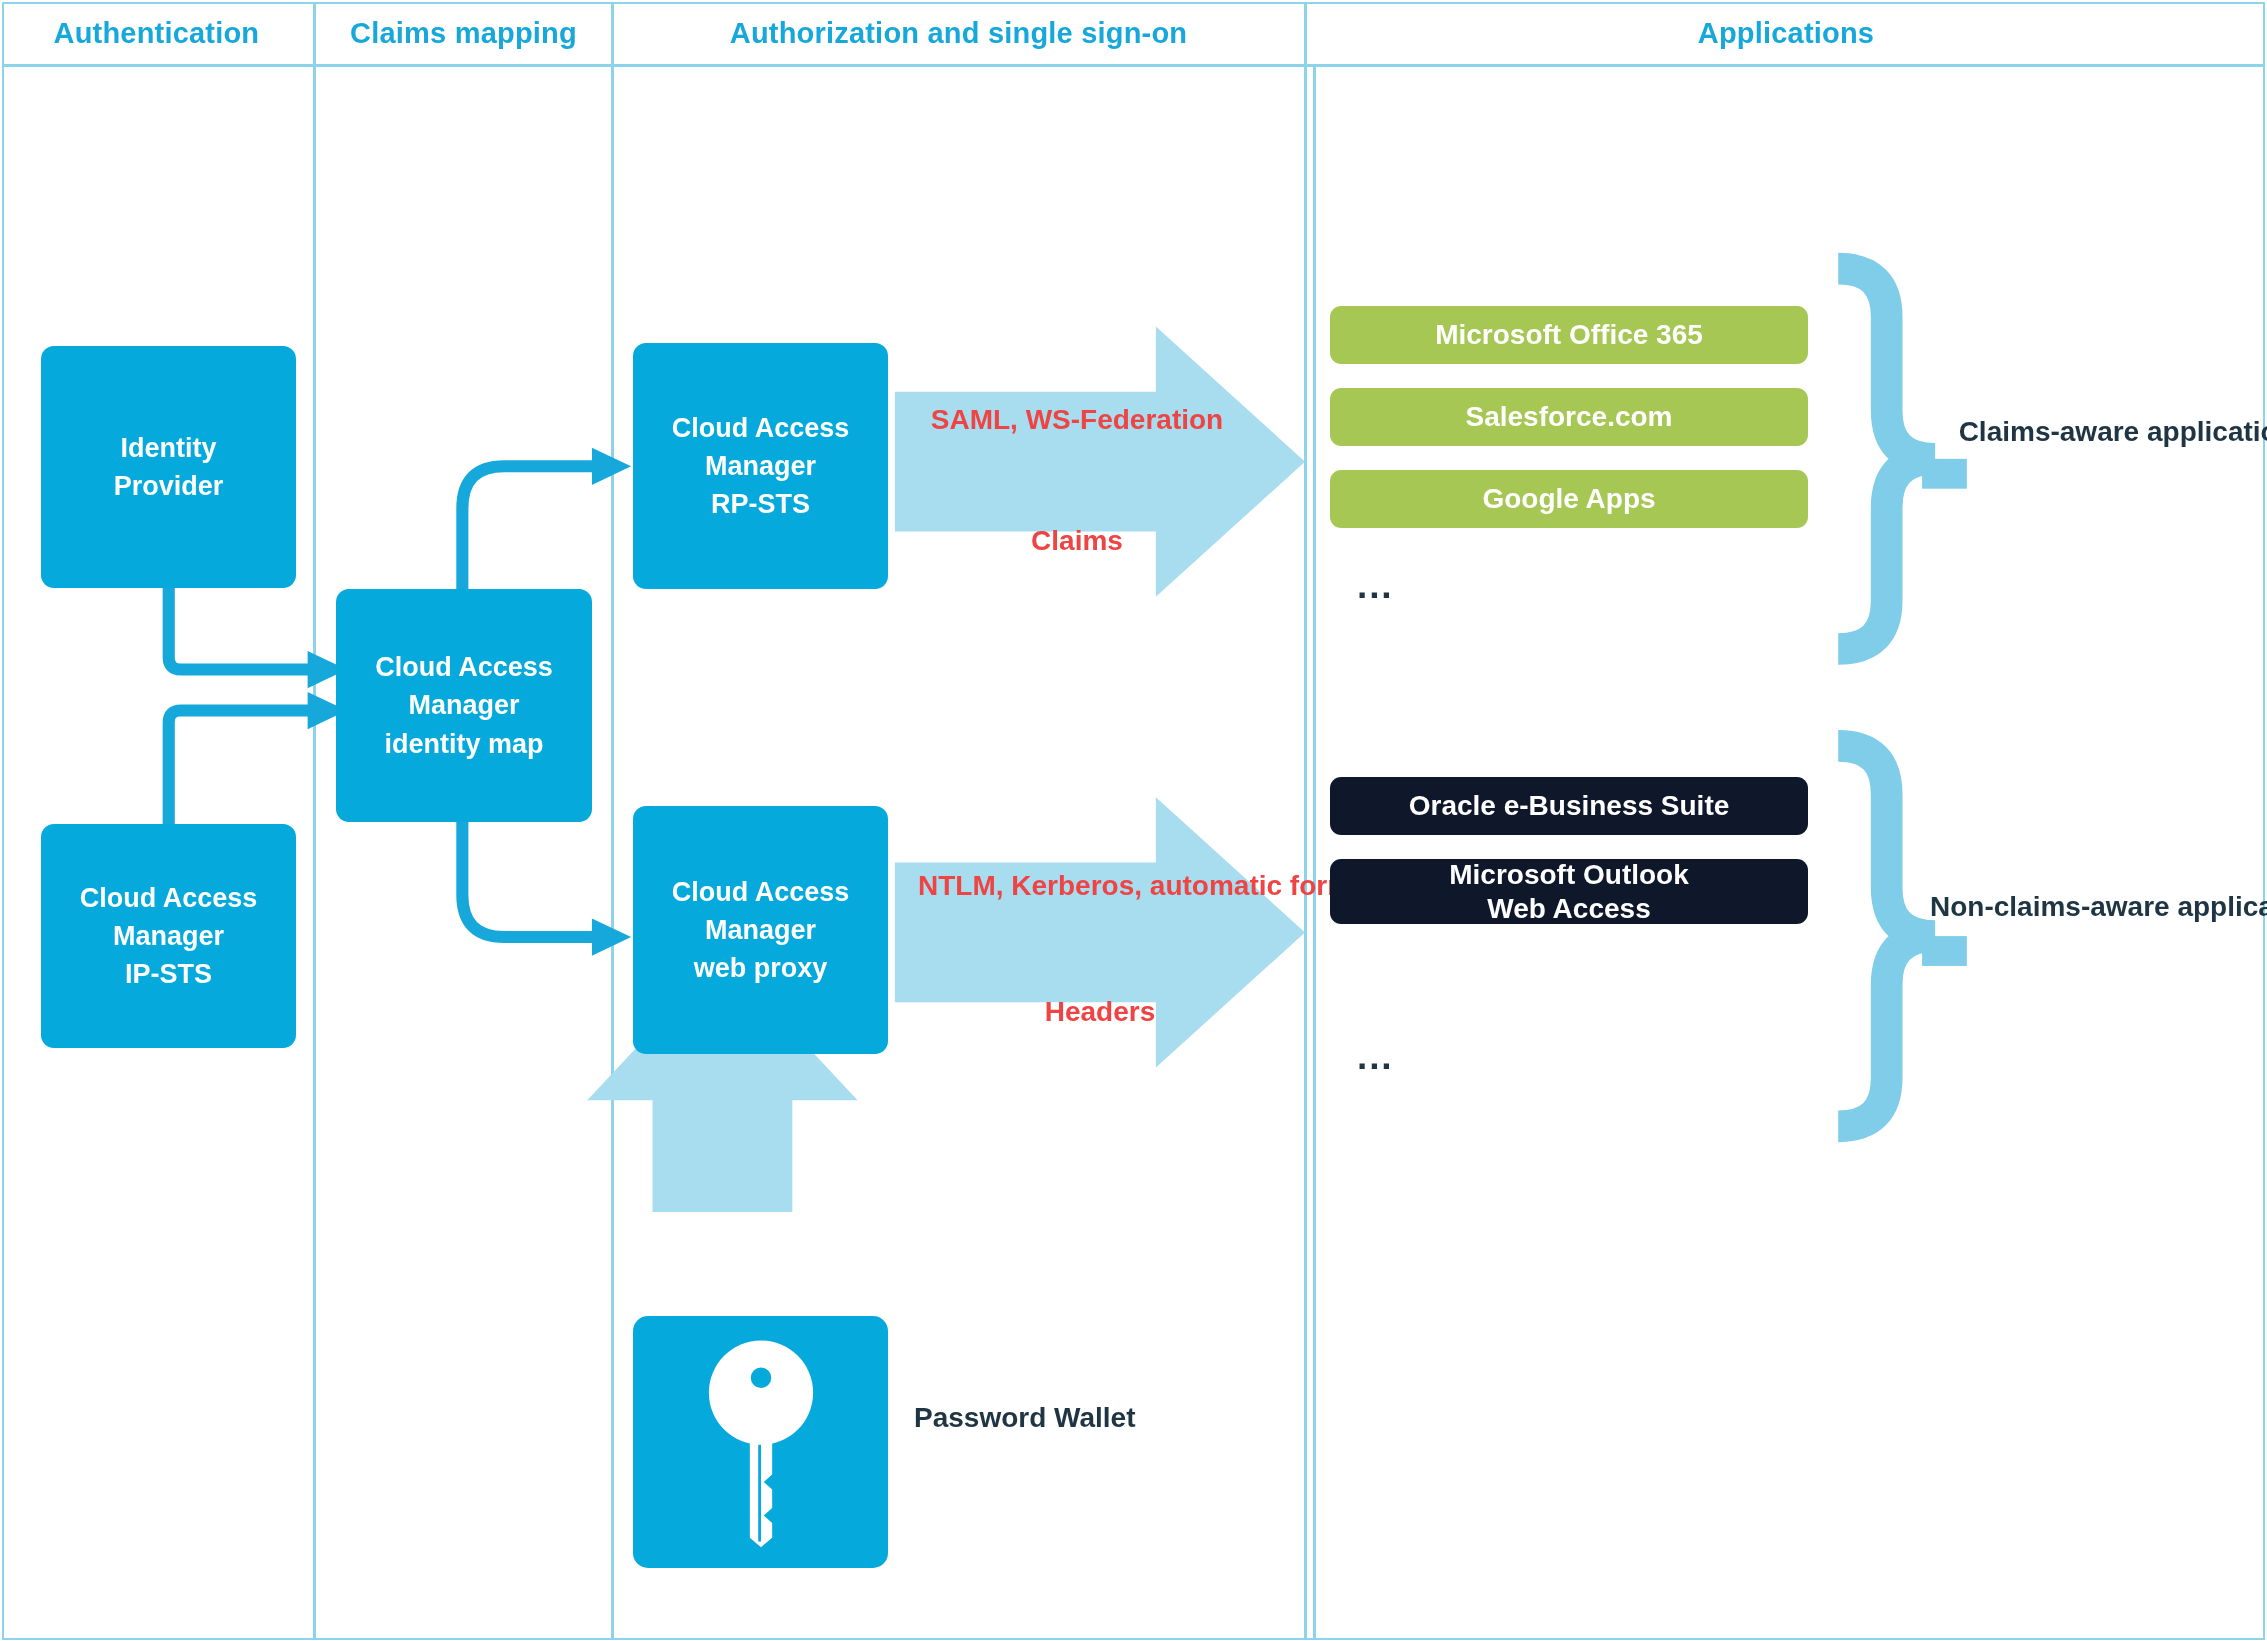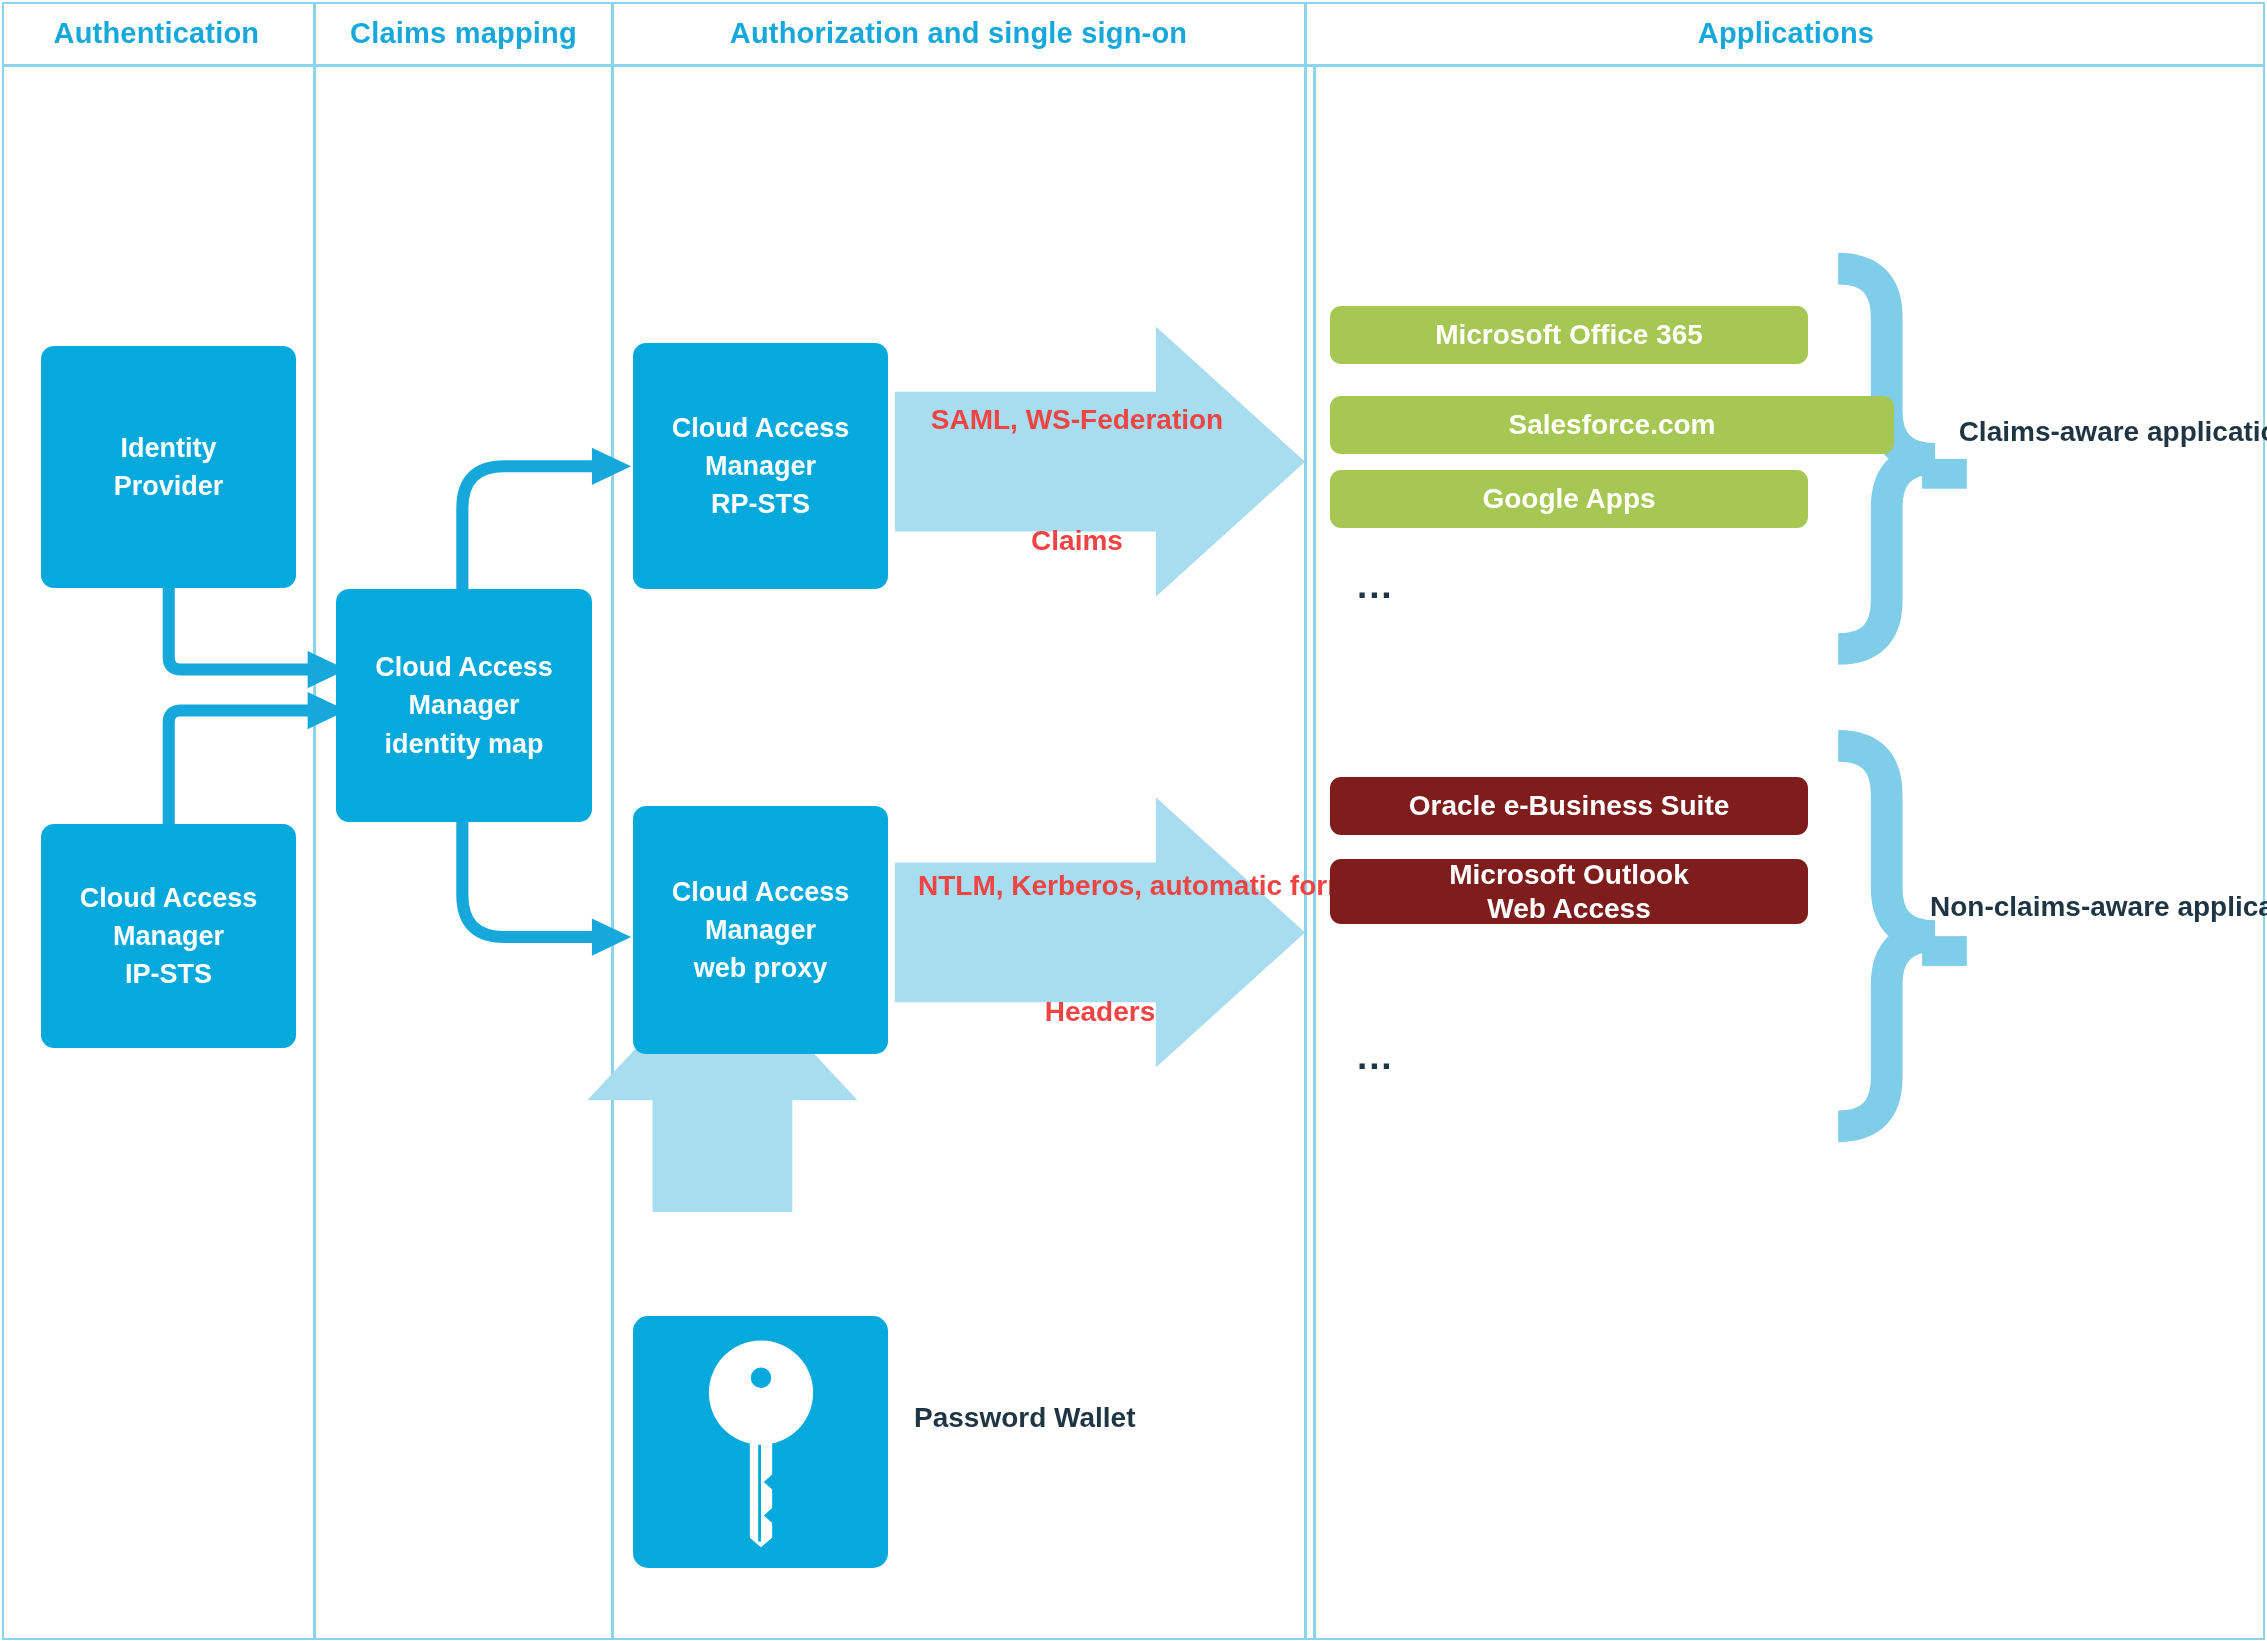--- a/index.html
+++ b/index.html
@@ -71,21 +71,21 @@
     align-items:center;
     justify-content:center;
     text-align:left;
     color:#ffffff;
     font-weight:bold;
     font-size:28px;
     line-height:1.2;
     border-radius:11.2px;
   }
   .app-pill.green{background:#A6C753;}
-  .app-pill.orange{background:#7f1d1d;}
+  .app-pill.orange{background:#0f172a;}
   .app-pill .ln{display:block;white-space:nowrap;}
 
   .ellipsis{
     position:absolute;
     color:#1F3543;
     font-size:37px;
     font-weight:bold;
     letter-spacing:1.9px;
     line-height:1;
   }
@@ -234,21 +234,21 @@
   </div>
   <div class="arrow-text" style="left:923px;top:522px;width:308px;">Claims</div>
 
   <div class="arrow-text" style="left:918px;top:867px;width:364px;">
     <span class="ln">NTLM, Kerberos,</span>
     <span class="ln">automatic form-fill</span>
   </div>
   <div class="arrow-text" style="left:918px;top:993px;width:364px;">Headers</div>
 
   <div class="app-pill green" style="left:1330px;top:306px;width:478px;height:58px;">Microsoft Office 365</div>
-  <div class="app-pill green" style="left:1330px;top:396px;width:564px;height:58px;">Salesforce.com</div>
+  <div class="app-pill green" style="left:1330px;top:388px;width:478px;height:58px;">Salesforce.com</div>
   <div class="app-pill green" style="left:1330px;top:470px;width:478px;height:58px;">Google Apps</div>
   <div class="ellipsis" style="left:1357px;top:567px;">...</div>
 
   <div class="side-label" style="left:1948px;top:412px;width:373px;">
     <span class="ln">Claims-aware</span>
     <span class="ln">applications</span>
   </div>
 
   <div class="app-pill orange" style="left:1330px;top:777px;width:478px;height:58px;">
     <span class="ln">Oracle e-Business Suite</span>

